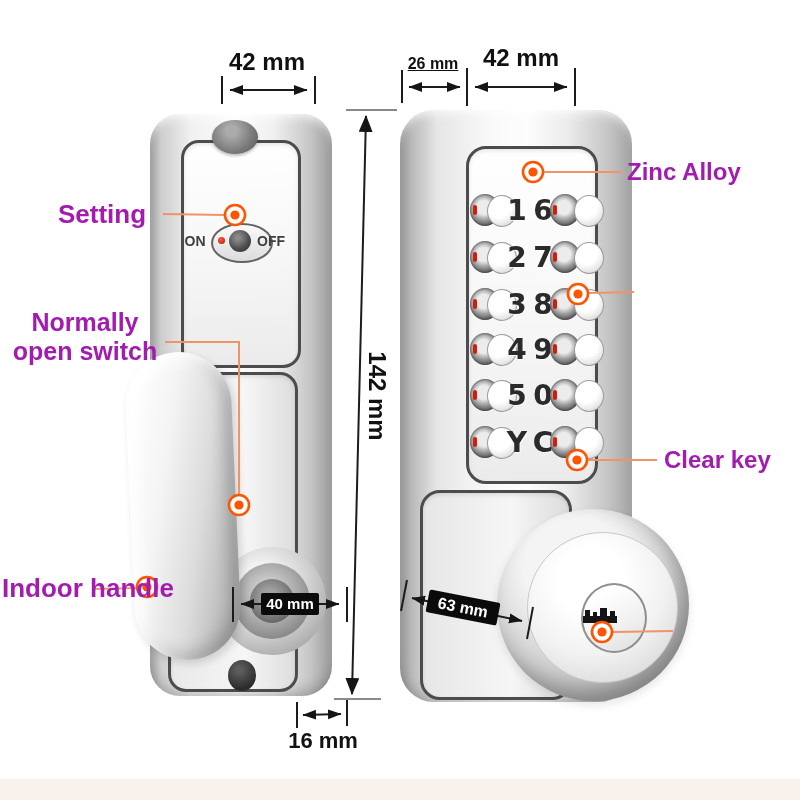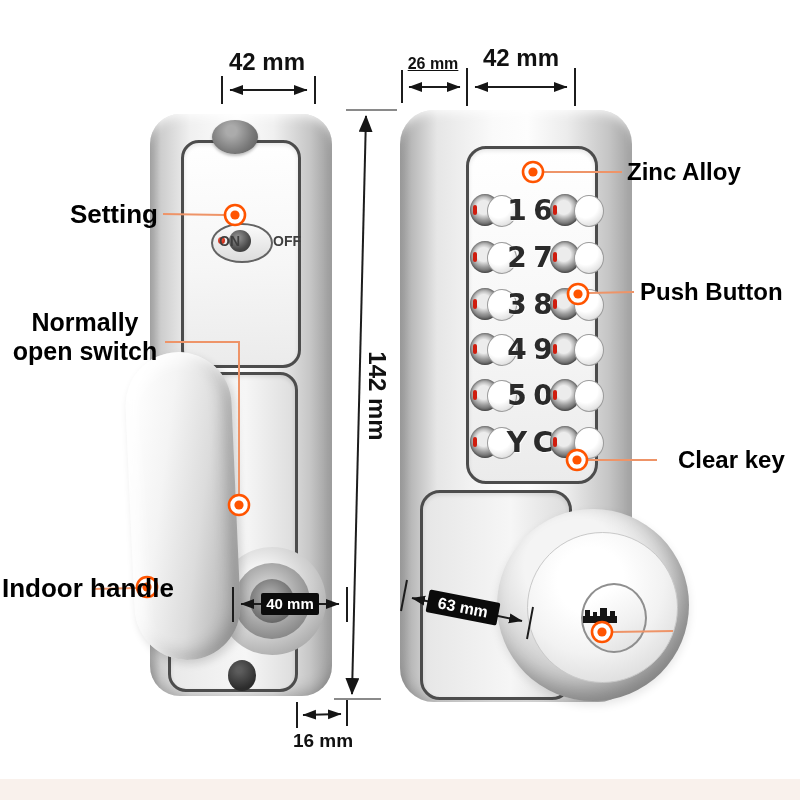--- a/index.html
+++ b/index.html
@@ -27,22 +27,22 @@
     box-shadow:0 2px 3px rgba(0,0,0,.25);}
 
   
   #switch-mount{position:absolute;left:211px;top:223px;width:58px;height:36px;border-radius:50%;z-index:3;
     border:2px solid #636363;background:linear-gradient(#fbfbfb,#dcdcdc);}
   #switch-knob{position:absolute;left:229px;top:230px;width:22px;height:22px;border-radius:50%;z-index:4;
     background:radial-gradient(circle at 40% 35%,#8a8a8a 10%,#4a4a4a 60%,#2e2e2e);}
   #switch-led{position:absolute;left:218px;top:237px;width:7px;height:7px;border-radius:50%;z-index:4;
     background:radial-gradient(circle at 40% 35%,#ff5a44,#b31500);}
   .switch-text{position:absolute;z-index:4;font-weight:bold;font-size:14px;color:#3e3e3e;transform:translateY(-50%);}
-  #on-label{left:202px;top:241px;width:38px;text-align:right;}
-  #off-label{left:257px;top:241px;width:44px;text-align:right;}
+  #on-label{left:176px;top:241px;width:38px;text-align:center;}
+  #off-label{left:257px;top:241px;width:44px;text-align:left;}
 
   
   #collar-outer{position:absolute;left:218px;top:547px;width:108px;height:108px;border-radius:50%;z-index:3;
     background:radial-gradient(circle at 40% 35%,#f4f4f4 20%,#cccccc 55%,#8d8d8d 100%);}
   #collar-inner{position:absolute;left:234px;top:563px;width:76px;height:76px;border-radius:50%;z-index:3;
     background:radial-gradient(circle at 45% 40%,#d2d2d2 15%,#8e8e8e 70%,#6c6c6c 100%);}
   #collar-core{position:absolute;left:250px;top:579px;width:44px;height:44px;border-radius:50%;z-index:3;
     background:radial-gradient(circle at 45% 40%,#a0a0a0 20%,#5a5a5a 85%);}
   #handle{position:absolute;left:130px;top:352px;width:106px;height:308px;border-radius:53px;z-index:4;
     transform:rotate(-2.5deg);
@@ -72,37 +72,37 @@
     background:radial-gradient(circle at 40% 30%,#f4f4f4 28%,#d0d0d0 58%,#9c9c9c 92%);
     box-shadow:inset -10px -12px 20px rgba(0,0,0,.25), 0 4px 10px rgba(0,0,0,.10);}
   #knob-face{position:absolute;left:527px;top:532px;width:149px;height:149px;border-radius:50%;z-index:4;
     border:1px solid #c9c9c9;
     background:radial-gradient(circle at 42% 32%,#ffffff 25%,#f2f2f2 55%,#dadada 85%,#c7c7c7 100%);}
   #key-cylinder{position:absolute;left:581px;top:583px;width:62px;height:66px;border-radius:50%;z-index:5;
     border:2px solid #8f8f8f;background:linear-gradient(150deg,#ffffff 20%,#f1f1f1 60%,#dedede);}
   #keyhole-svg{position:absolute;left:582px;top:606px;z-index:6;}
 
   
-  .lbl{position:absolute;z-index:11;white-space:nowrap;font-weight:bold;font-size:24px;color:#000000;
+  .lbl{position:absolute;z-index:11;white-space:nowrap;font-weight:bold;font-size:24px;color:#a21caf;
     transform:translateY(-50%);}
-  #setting-label{left:58px;top:214px;width:100px;text-align:right;font-size:26px;}
+  #setting-label{left:58px;top:214px;width:100px;text-align:left;font-size:26px;}
   #normally-label{left:0;top:308px;width:170px;text-align:center;line-height:29px;font-size:25px;transform:none;}
   #indoor-label{left:2px;top:588px;font-size:26px;}
   #zinc-label{left:627px;top:172px;}
   #push-label{left:640px;top:292px;}
-  #clear-label{left:678px;top:460px;}
+  #clear-label{left:664px;top:460px;}
   #keyhole-label{left:679px;top:630px;}
 
   .dim{position:absolute;z-index:11;font-weight:bold;color:#111;text-align:center;transform:translateY(-50%);}
   #l42-label{left:217px;top:62px;width:100px;font-size:24px;}
   #d26-label{left:399px;top:64px;width:68px;font-size:16px;text-decoration:underline;}
   #r42-label{left:470px;top:58px;width:102px;font-size:24px;}
   #v142-label{position:absolute;left:330px;top:383px;width:96px;height:26px;z-index:11;text-align:center;
     font-weight:bold;font-size:24px;color:#111;transform:rotate(90deg);}
-  #d16-label{left:287px;top:741px;width:72px;font-size:19px;}
+  #d16-label{left:287px;top:741px;width:72px;font-size:22px;}
 
   .dim-box{position:absolute;z-index:12;background:#0b0b0b;color:#ffffff;font-weight:bold;text-align:center;border-radius:2px;}
   #d45-label{left:261px;top:593px;width:58px;height:22px;line-height:22px;font-size:15px;}
   #d63-label{left:427px;top:596px;width:72px;height:23px;line-height:23px;font-size:16px;transform:rotate(11deg);}
 
   #overlay{position:absolute;left:0;top:0;z-index:10;}
   #bottom-strip{position:absolute;left:0;top:779px;width:800px;height:21px;background:#f9f1ec;z-index:0;}
 </style>
 </head>
 <body>
@@ -293,21 +293,20 @@
     </g>
   </svg>
 
   <div id="setting-label" class="lbl">Setting</div>
   <div id="indoor-label" class="lbl">Indoor handle</div>
   <div id="normally-label" class="lbl">
     <div>Normally</div>
     <div>open switch</div>
   </div>
   <div id="zinc-label" class="lbl">Zinc Alloy</div>
-  <div id="push-label" class="lbl">Push Button</div>
   <div id="clear-label" class="lbl">Clear key</div>
 
   <div id="l42-label" class="dim">42 mm</div>
   <div id="d26-label" class="dim">26 mm</div>
   <div id="r42-label" class="dim">42 mm</div>
   <div id="v142-label">142 mm</div>
   <div id="d45-label" class="dim-box">40 mm</div>
   <div id="d63-label" class="dim-box">63 mm</div>
   <div id="d16-label" class="dim">16 mm</div>
 

